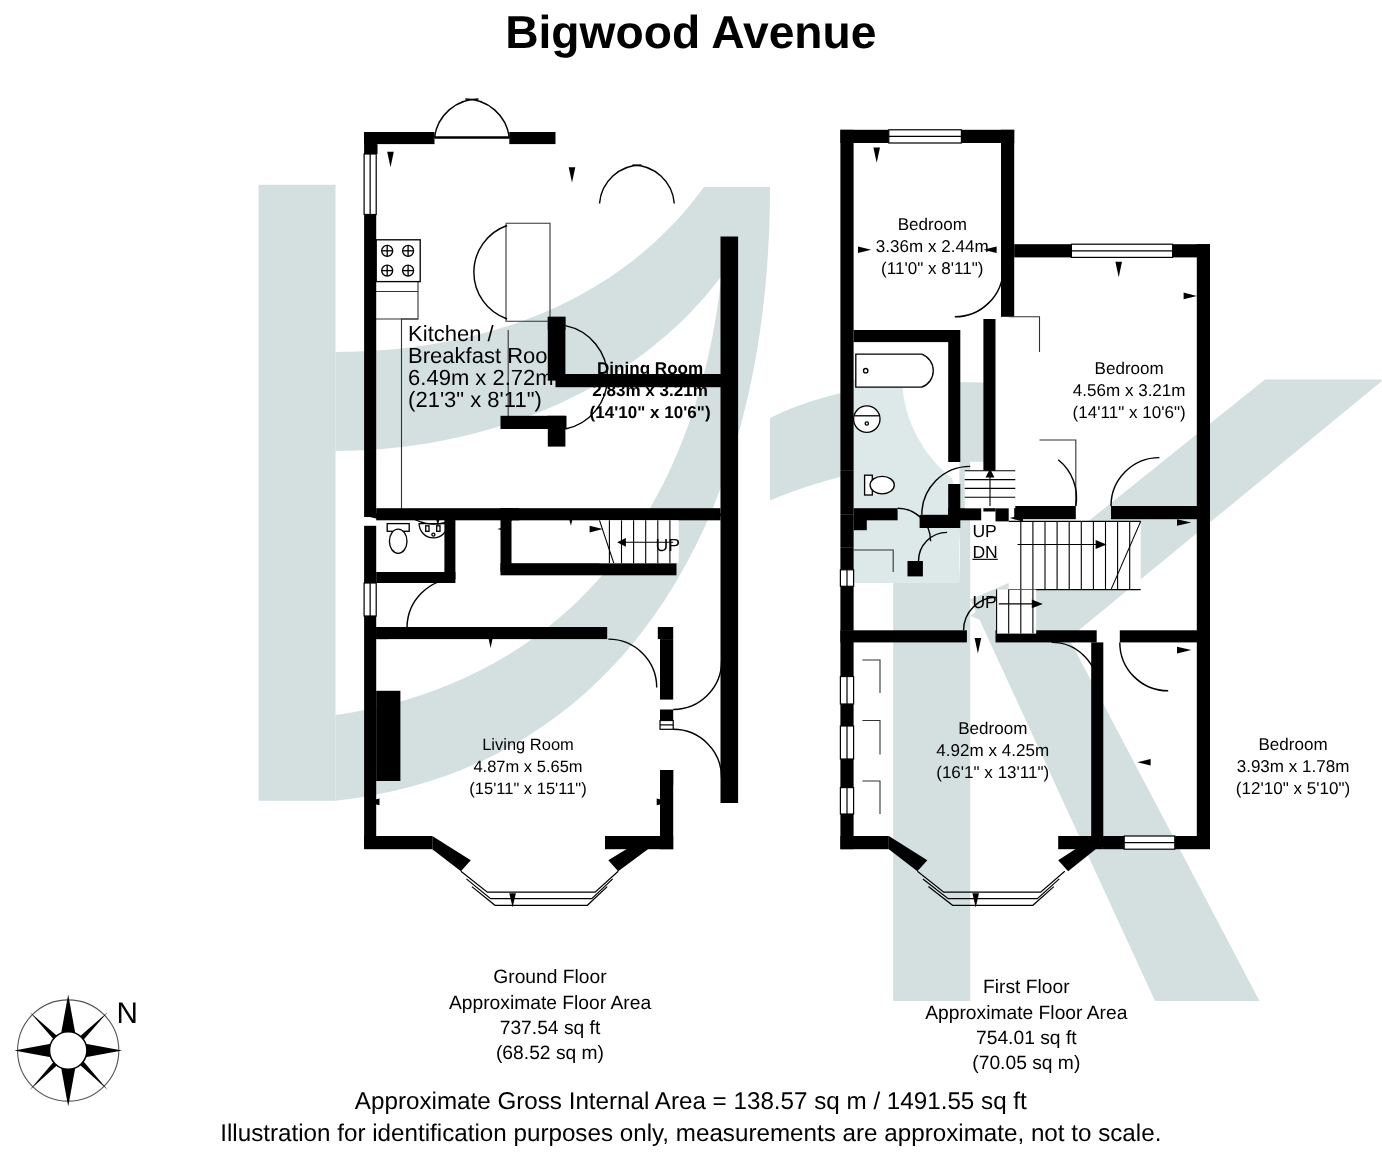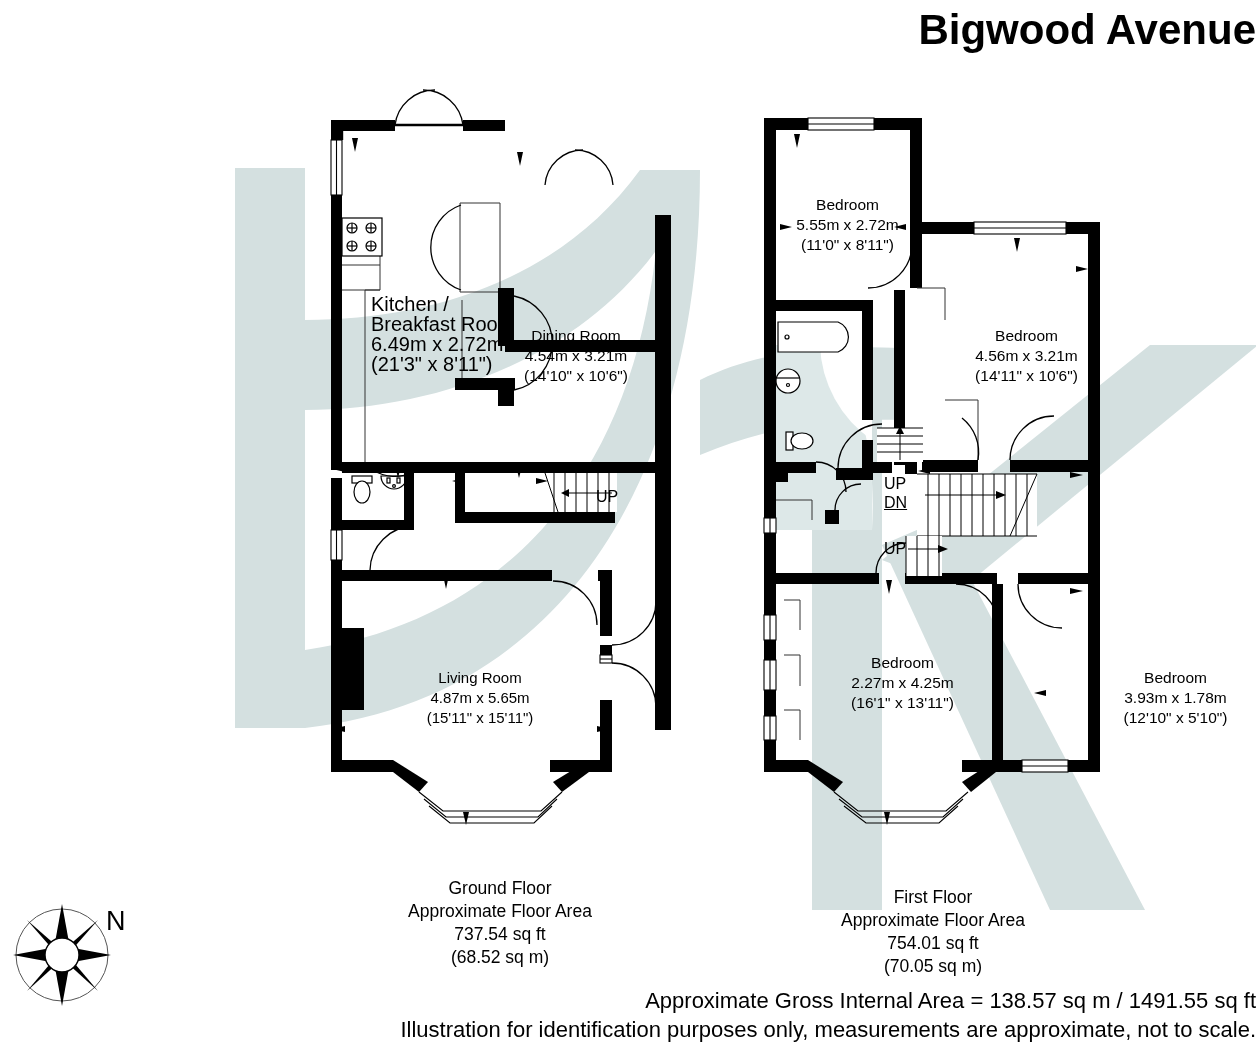--- a/index.html
+++ b/index.html
@@ -20,41 +20,41 @@
   #plan-root {
     position: absolute;
     left: 0; top: 0;
     width: 1256px;
     height: 1048px;
   }
   .page-title {
     position: absolute;
     left: 0; top: 6px;
     width: 1256px;
-    text-align: right;
+    text-align: center;
     font-size: 42px;
     font-weight: bold;
     letter-spacing: 0px;
     color: #000;
   }
   .floor-caption {
     position: absolute;
     text-align: center;
     font-size: 17.5px;
     line-height: 23px;
     color: #000000;
     white-space: pre-line;
   }
   #ground-caption { left: 355px; top: 877px; width: 290px; }
   #first-caption  { left: 788px; top: 886px; width: 290px; }
   .footer-line {
     position: absolute;
     left: 0;
     width: 1256px;
-    text-align: right;
+    text-align: center;
     font-size: 22px;
     color: #000;
   }
   #footer-area { top: 988px; }
   #footer-disclaimer { top: 1017px; }
   .compass-wrap {
     position: absolute;
     left: 10px; top: 898px;
     width: 140px; height: 120px;
   }
@@ -459,49 +459,49 @@
     </g>
   </svg>
 
   <div style="position:absolute;left:371px;top:294px;width:160px;text-align:left;font-size:20px;line-height:20px;">
     <div>Kitchen /</div>
     <div>Breakfast Room</div>
     <div>6.49m x 2.72m</div>
     <div>(21'3" x 8'11")</div>
   </div>
 
-  <div style="position:absolute;left:491px;top:326px;width:170px;text-align:center;font-size:15.5px;line-height:20px;">
+  <div style="position:absolute;left:506px;top:326px;width:170px;text-align:center;font-size:15.5px;line-height:20px;font-weight:bold;">
     <div>Dining Room</div>
-    <div>4.54m x 3.21m</div>
+    <div>2.83m x 3.21m</div>
     <div>(14'10" x 10'6")</div>
   </div>
 
   <div style="position:absolute;left:390px;top:668px;width:180px;text-align:center;font-size:15px;line-height:20px;">
     <div>Living Room</div>
     <div>4.87m x 5.65m</div>
     <div>(15'11" x 15'11")</div>
   </div>
 
   <div style="position:absolute;left:596px;top:488px;font-size:16px;">UP</div>
 
   <div style="position:absolute;left:765px;top:195px;width:165px;text-align:center;font-size:15.5px;line-height:20px;">
     <div>Bedroom</div>
-    <div>5.55m x 2.72m</div>
+    <div>3.36m x 2.44m</div>
     <div>(11'0" x 8'11")</div>
   </div>
 
   <div style="position:absolute;left:944px;top:326px;width:165px;text-align:center;font-size:15.5px;line-height:20px;">
     <div>Bedroom</div>
     <div>4.56m x 3.21m</div>
     <div>(14'11" x 10'6")</div>
   </div>
 
   <div style="position:absolute;left:820px;top:653px;width:165px;text-align:center;font-size:15.5px;line-height:20px;">
     <div>Bedroom</div>
-    <div>2.27m x 4.25m</div>
+    <div>4.92m x 4.25m</div>
     <div>(16'1" x 13'11")</div>
   </div>
 
   <div style="position:absolute;left:1098px;top:668px;width:155px;text-align:center;font-size:15.5px;line-height:20px;">
     <div>Bedroom</div>
     <div>3.93m x 1.78m</div>
     <div>(12'10" x 5'10")</div>
   </div>
 
   <div style="position:absolute;left:884px;top:475px;font-size:16px;">UP</div>

